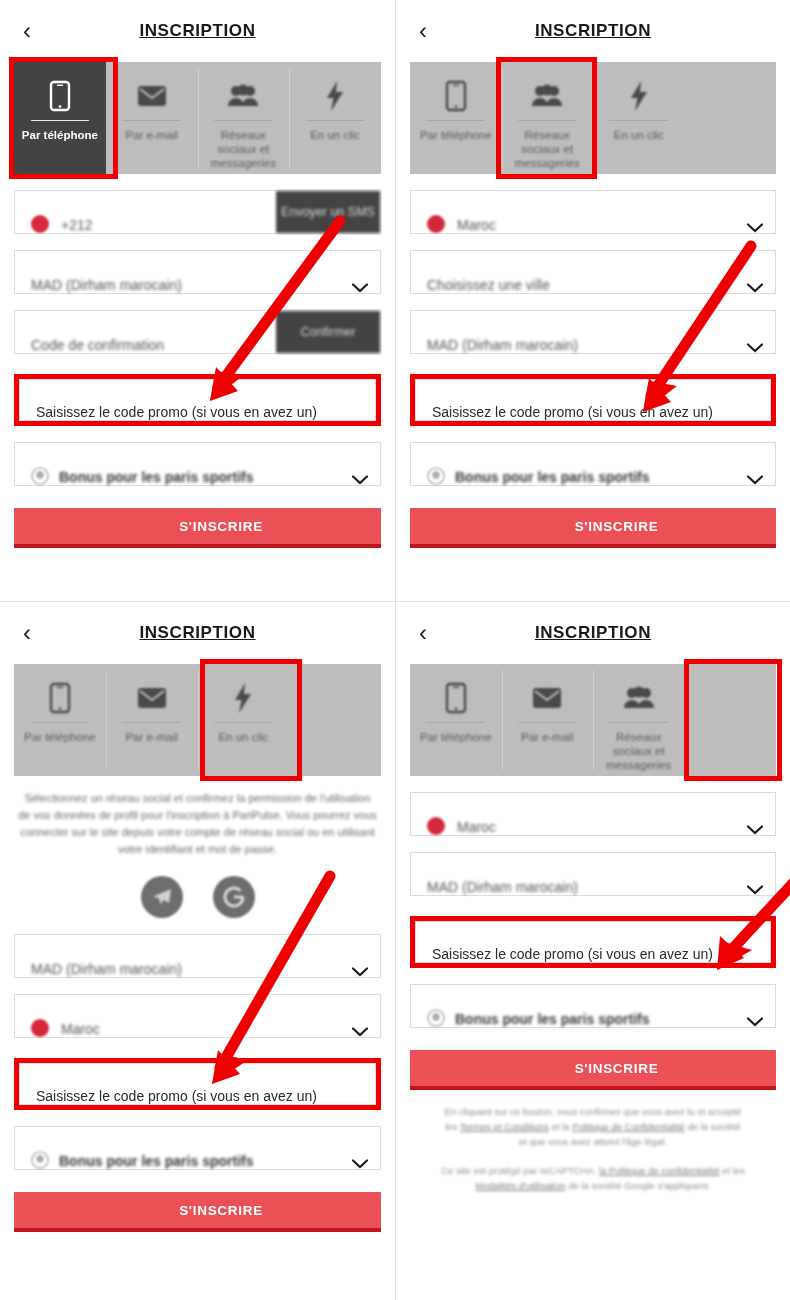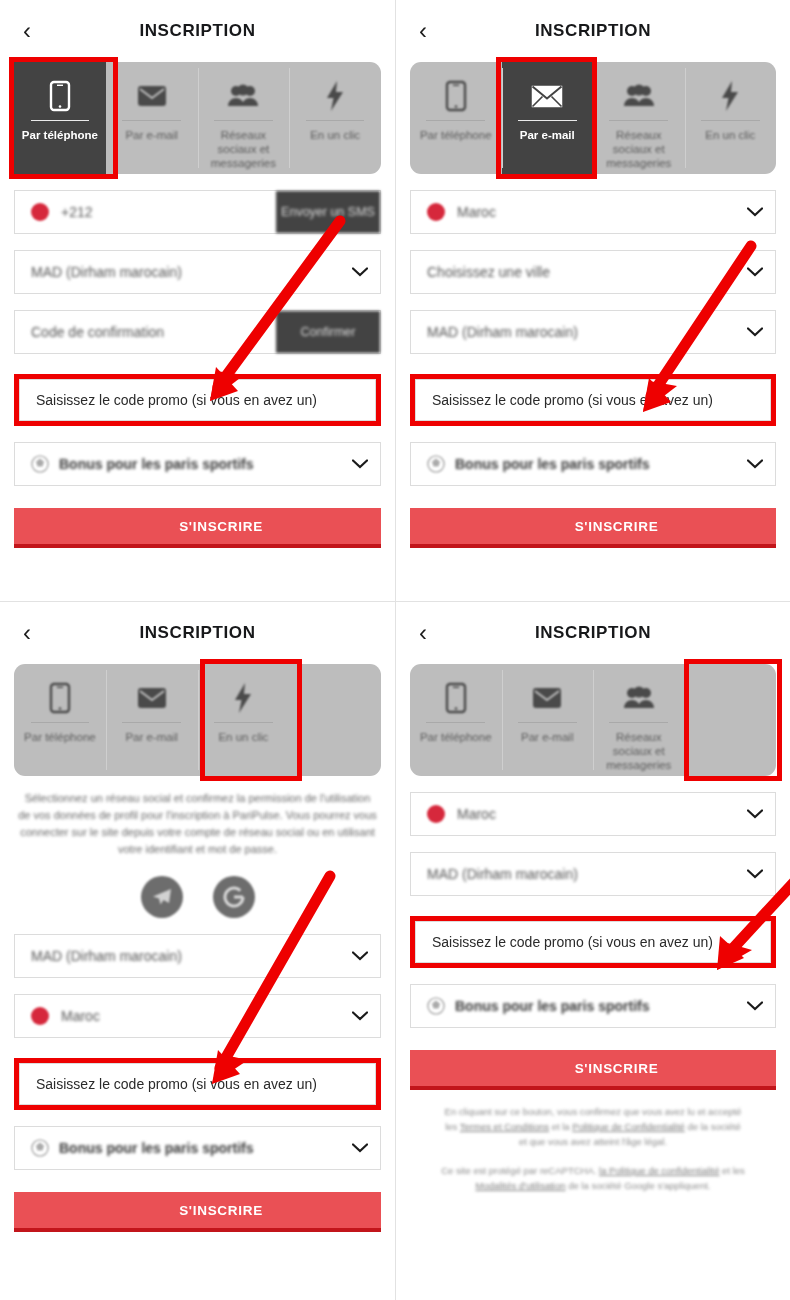--- a/index.html
+++ b/index.html
@@ -41,30 +41,30 @@
     margin-left: 2px;
   }
   .hdr-title {
     position: absolute;
     left: 0; right: 0;
     text-align: center;
     font-size: 17px;
     font-weight: bold;
     letter-spacing: 0.6px;
     color: #17181a;
+    text-decoration: underline;
   }
 
   
   .tabs {
     display: grid;
     grid-template-columns: repeat(4, 1fr);
     height: 112px;
     background: #bdbdbd;
     position: relative;
-    border-radius: 11px;
   }
   .tab {
     position: relative;
     display: flex;
     flex-direction: column;
     align-items: center;
     justify-content: flex-start;
     cursor: pointer;
     padding-top: 14px;
     overflow: hidden;
@@ -117,21 +117,21 @@
     z-index: 6;
   }
 
   
   .field {
     height: 44px;
     margin-top: 16px;
     border: 1px solid #dcdcdc;
     background: #fff;
     display: flex;
-    align-items: center;
+    align-items: flex-end;
     position: relative;
   }
   .field-text {
     flex: 1;
     padding-left: 16px;
     font-size: 14px;
     color: #555;
     filter: blur(1.6px);
     white-space: nowrap;
     overflow: hidden;
@@ -357,31 +357,20 @@
         <div class="tab-icon">
           <svg width="22" height="32" viewBox="0 0 22 32">
               <rect x="2" y="2" width="18" height="28" rx="3" fill="none" stroke="#4a4a4a" stroke-width="2.4"></rect>
               <rect x="8" y="4.6" width="6" height="1.4" fill="#4a4a4a"></rect>
               <circle cx="11" cy="26.5" r="1.3" fill="#4a4a4a"></circle>
             </svg>
         </div>
         <div class="tab-rule"></div>
         <div class="tab-label">Par téléphone</div>
       </div>
-      <div class="tab active">
-        <div class="tab-icon">
-          <svg width="34" height="25" viewBox="0 0 34 25">
-              <rect x="1.2" y="1.2" width="31.6" height="22.6" fill="#fff" stroke="#434343" stroke-width="1"></rect>
-              <path d="M2.5 2.5 L17 14.5 L31.5 2.5" fill="none" stroke="#434343" stroke-width="2"></path>
-              <path d="M2.5 22.5 L12.5 12.5 M31.5 22.5 L21.5 12.5" stroke="#434343" stroke-width="1.6"></path>
-            </svg>
-        </div>
-        <div class="tab-rule"></div>
-        <div class="tab-label">Par e-mail</div>
-      </div>
       <div class="tab">
         <div class="tab-icon">
           <svg width="32" height="24" viewBox="0 0 32 24">
               <circle cx="9" cy="7" r="5" fill="#4a4a4a"></circle>
               <circle cx="23" cy="7" r="5" fill="#4a4a4a"></circle>
               <circle cx="16" cy="6" r="5.5" fill="#4a4a4a"></circle>
               <path d="M1 22c0-5 4-8 8-8s8 3 8 8z" fill="#4a4a4a"></path>
               <path d="M15 22c0-5 4-8 8-8s8 3 8 8z" fill="#4a4a4a"></path>
             </svg>
         </div>

